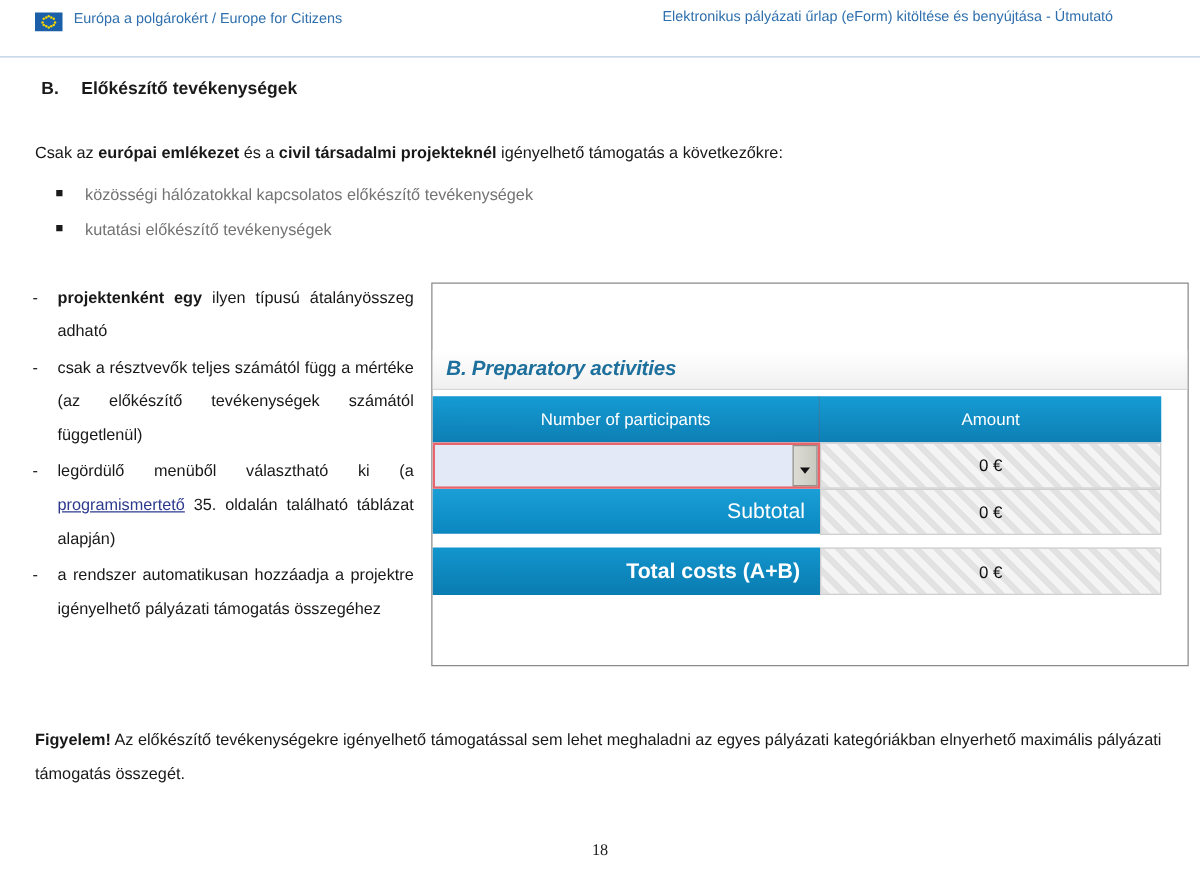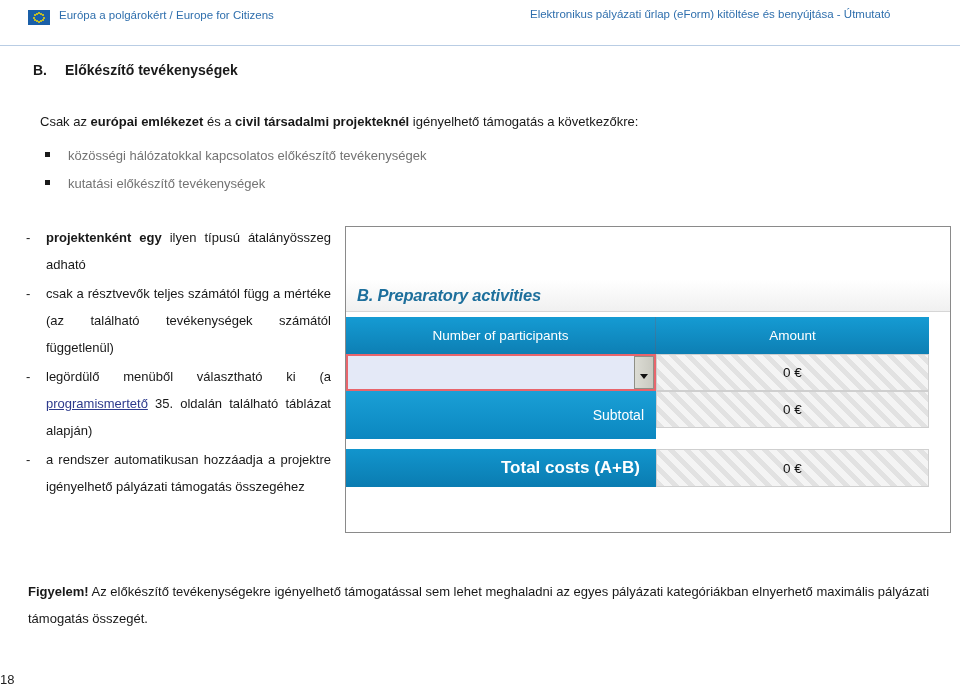--- a/index.html
+++ b/index.html
@@ -68,21 +68,21 @@
     font-size: 14px;
     font-weight: bold;
     color: #1a1a1a;
     display: flex;
     gap: 18px;
   }
 
   
   .intro {
     position: absolute;
-    left: 40px; top: 112px;
+    left: 28px; top: 112px;
     width: 700px;
     font-size: 13px;
     line-height: 20px;
     color: #181818;
   }
   .intro b { font-weight: bold; }
 
   
   .sq-list {
     position: absolute;
@@ -225,24 +225,24 @@
     );
     border: 1px solid #cfcfcf;
     display: flex;
     align-items: center;
     justify-content: center;
     font-size: 13.5px;
     color: #101010;
   }
 
   .subtotal-cell {
-    height: 48px;
+    height: 36px;
     background: linear-gradient(to bottom, #1a9fd6 0%, #0b87c0 100%);
     color: #ffffff;
-    font-size: 14px;
+    font-size: 17px;
     display: flex;
     align-items: center;
     justify-content: flex-end;
     padding-right: 12px;
     box-sizing: border-box;
   }
 
   .fs-spacer { height: 10px; }
 
   .total-cell {
@@ -283,21 +283,22 @@
     line-height: 27px;
     color: #181818;
   }
   .warning b { font-weight: bold; }
 
   
   .page-num {
     position: absolute;
     left: 0; top: 672px;
     width: 960px;
-    font-family: Liberation Sans, sans-serif;
+    text-align: center;
+    font-family: Liberation Serif, serif;
     font-size: 13px;
     color: #222222;
   }
 </style>
 </head>
 <body>
 
 <div class="doc-header">
   <div class="brand">
     <div class="eu-flag" id="euflag">
@@ -341,21 +342,21 @@
 
 <div class="dash-list">
 
   <div class="dash-item">
     <span class="dash-mark">-</span>
     <span class="dash-body"><b>projektenként egy</b><span> ilyen típusú átalányösszeg adható</span></span>
   </div>
 
   <div class="dash-item">
     <span class="dash-mark">-</span>
-    <span class="dash-body">csak a résztvevők teljes számától függ a mértéke (az található tevékenységek számától függetlenül)</span>
+    <span class="dash-body">csak a résztvevők teljes számától függ a mértéke (az előkészítő tevékenységek számától függetlenül)</span>
   </div>
 
   <div class="dash-item">
     <span class="dash-mark">-</span>
     <span class="dash-body"><span>legördülő menüből választható ki (a </span><a class="doc-link" href="#">programismertető</a><span> 35. oldalán található táblázat alapján)</span></span>
   </div>
 
   <div class="dash-item">
     <span class="dash-mark">-</span>
     <span class="dash-body">a rendszer automatikusan hozzáadja a projektre igényelhető pályázati támogatás összegéhez</span>

